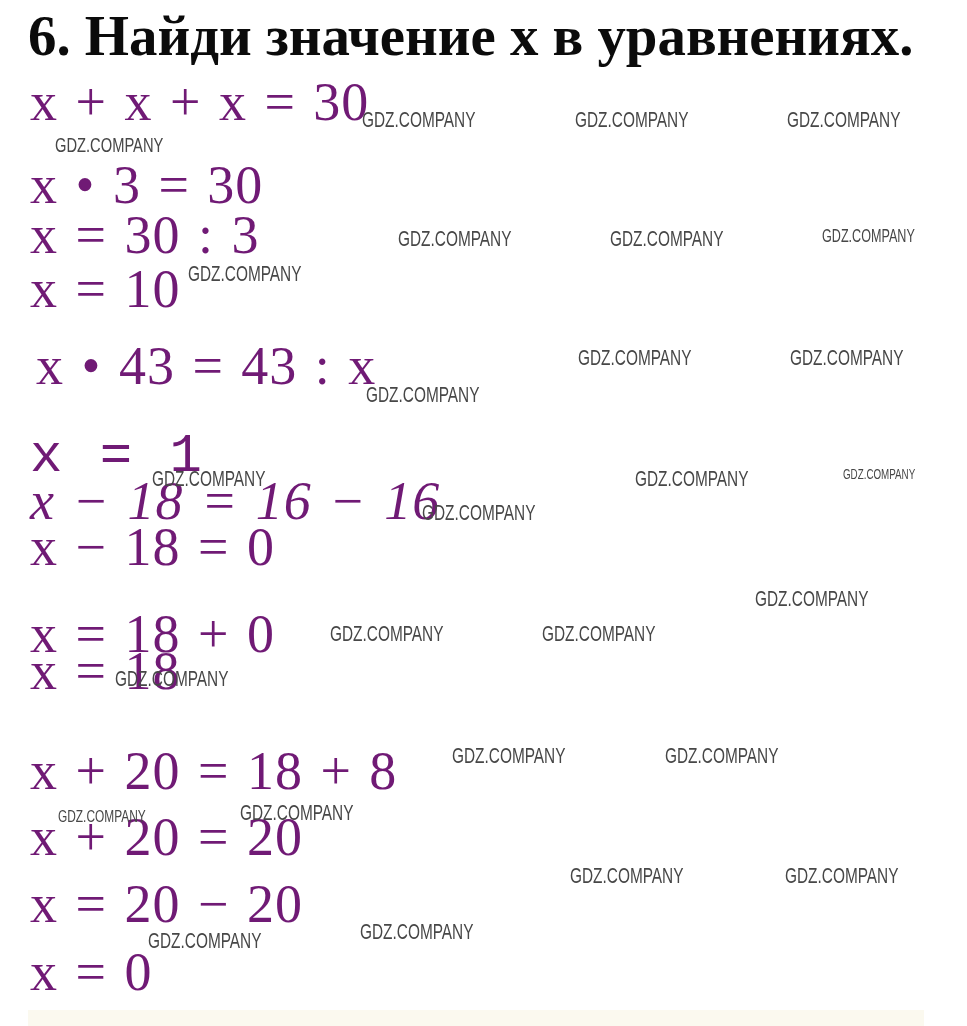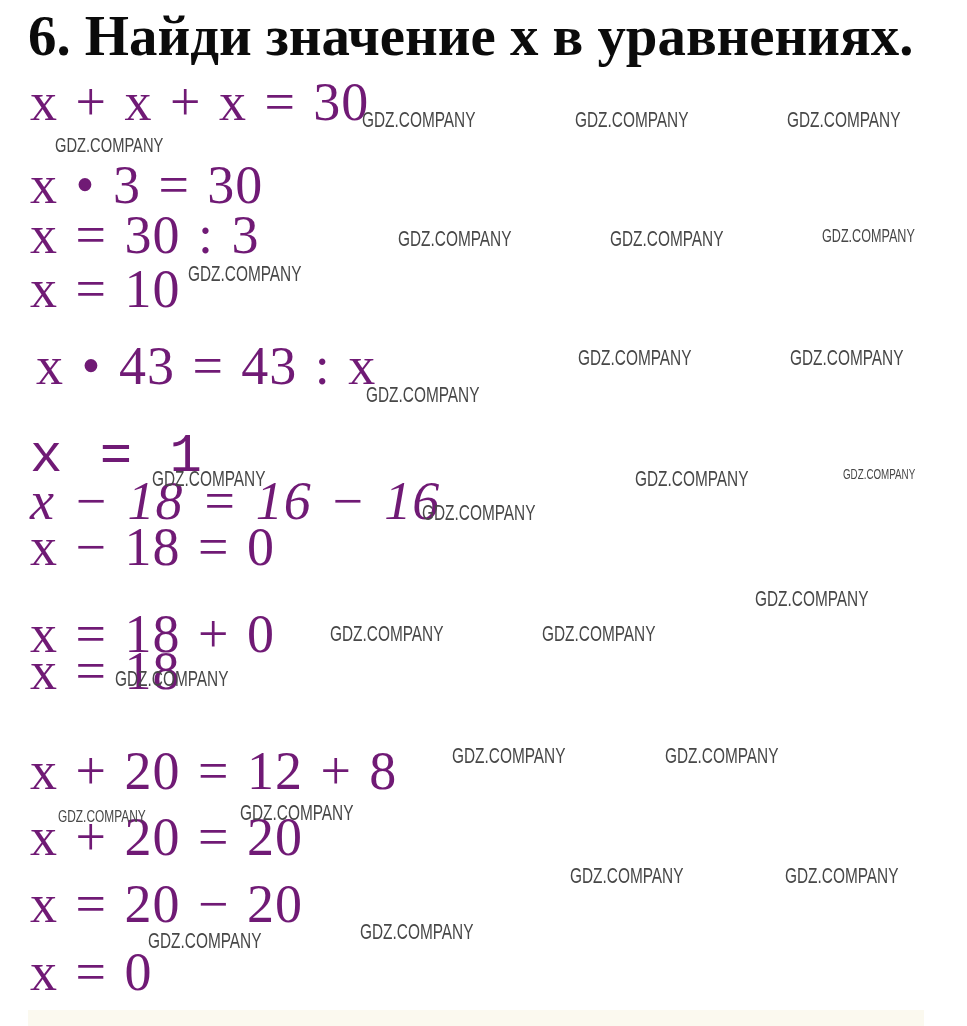--- a/index.html
+++ b/index.html
@@ -69,21 +69,21 @@
       <div class="eq" style="top: 73px;">x + x + x = 30</div>
       <div class="eq" style="top: 156px;">x • 3 = 30</div>
       <div class="eq" style="top: 206px;">x = 30 : 3</div>
       <div class="eq" style="top: 260px;">x = 10</div>
       <div class="eq" style="top: 337px; margin-left: 6px;">x • 43 = 43 : x</div>
       <div class="eq" style="top: 427px; font-family: Liberation Mono, monospace;">x = 1</div>
       <div class="eq" style="top: 472px; font-style: italic;">x − 18 = 16 − 16</div>
       <div class="eq" style="top: 518px;">x − 18 = 0</div>
       <div class="eq" style="top: 605px;">x = 18 + 0</div>
       <div class="eq" style="top: 642px;">x = 18</div>
-      <div class="eq" style="top: 742px;">x + 20 = 12 + 8</div>
+      <div class="eq" style="top: 742px;">x + 20 = 18 + 8</div>
       <div class="eq" style="top: 808px;">x + 20 = 20</div>
       <div class="eq" style="top: 875px;">x = 20 − 20</div>
       <div class="eq" style="top: 943px;">x = 0</div>
     </div>
   <div id="watermarks">
       <span class="wm" style="left: 362px; top: 109px; font-size: 22px;">GDZ.COMPANY</span>
       <span class="wm" style="left: 575px; top: 109px; font-size: 22px;">GDZ.COMPANY</span>
       <span class="wm" style="left: 787px; top: 109px; font-size: 22px;">GDZ.COMPANY</span>
       <span class="wm" style="left: 55px; top: 134px; font-size: 21px;">GDZ.COMPANY</span>
       <span class="wm" style="left: 398px; top: 228px; font-size: 22px;">GDZ.COMPANY</span>

